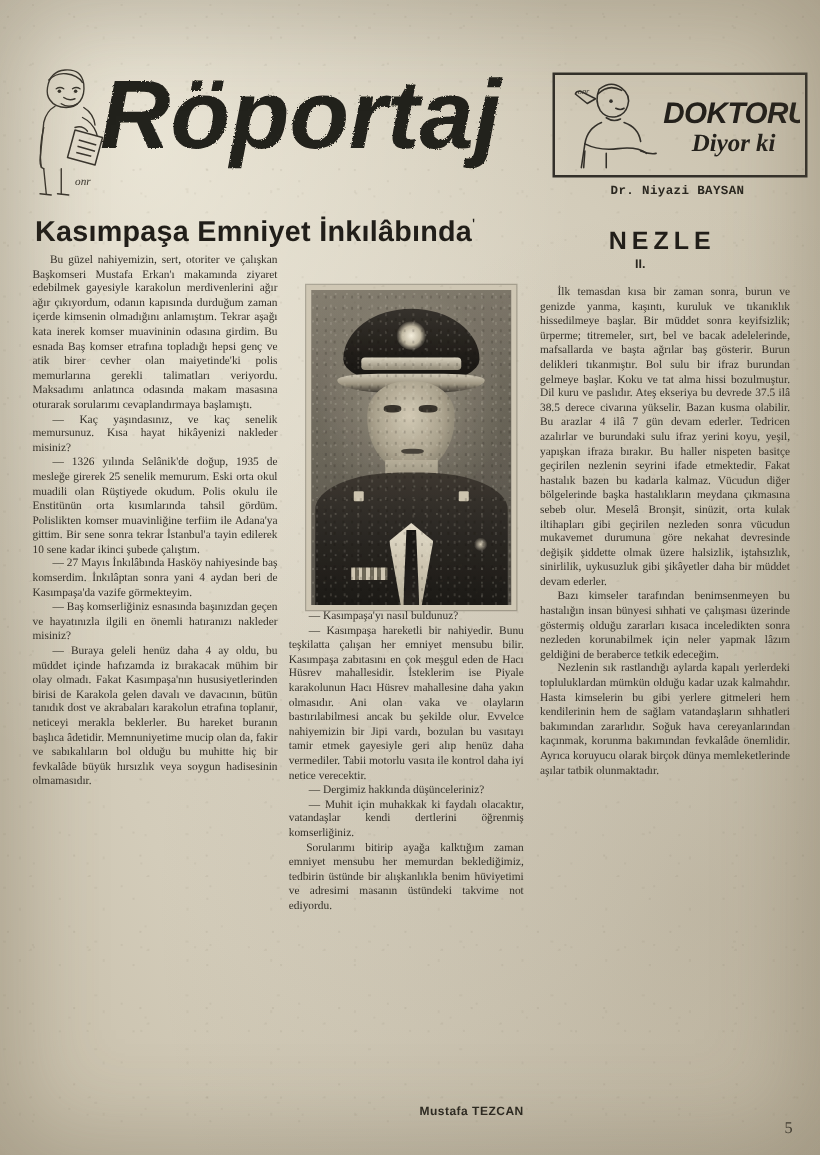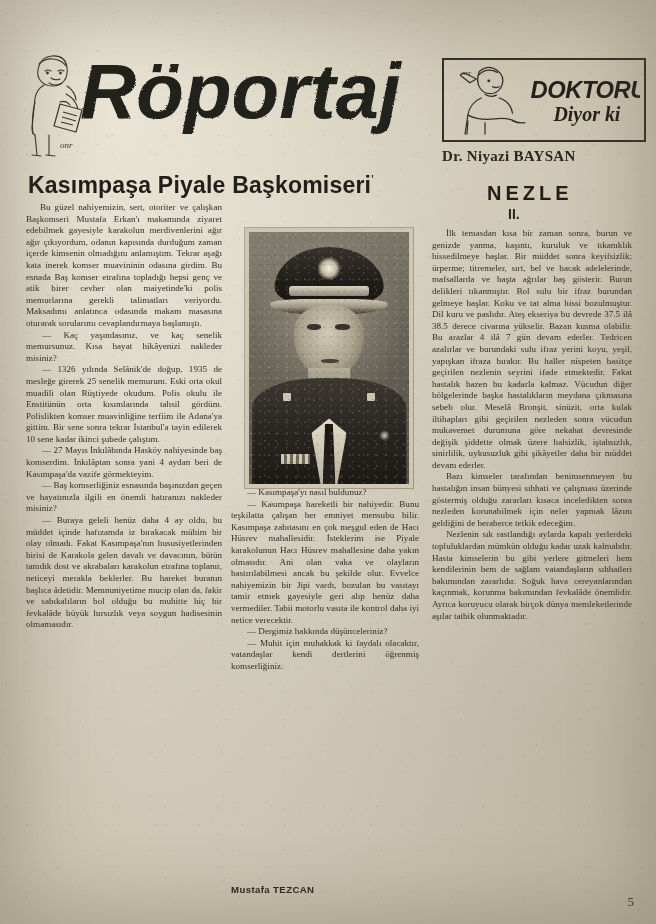--- a/index.html
+++ b/index.html
@@ -64,23 +64,24 @@
     position: absolute;
     left: 442px; top: 58px;
     width: 200px; height: 80px;
     border: 2.5px solid #33302a;
   }
   .doktor-inner { position: absolute; inset: 0; }
   .dr-byline {
     position: absolute;
     left: 442px; top: 148px;
     width: 200px;
-    font-family: Liberation Serif, serif;
-    font-weight: bold;
-    font-size: 15px;
+    text-align: center;
+    font-family: Liberation Mono, monospace;
+    font-weight: bold;
+    font-size: 10px;
     letter-spacing: .3px;
     color: #2a2720;
   }
   
   .headline {
     position: absolute;
     left: 28px; top: 172px;
     width: 400px;
     font-family: "Liberation Sans", "DejaVu Sans", sans-serif;
     font-weight: bold;
@@ -102,21 +103,21 @@
     font-weight: bold;
     font-size: 20px;
     letter-spacing: 4px;
     color: #211e19;
   }
   .nezle-part {
     position: absolute;
     left: 508px; top: 206px;
     font-family: "Liberation Sans", "DejaVu Sans", sans-serif;
     font-weight: bold;
-    font-size: 14px;
+    font-size: 10px;
     color: #2a2720;
   }
   
   .col {
     position: absolute;
     font-size: 9.1px;
     line-height: 11.6px;
     text-align: justify;
     text-justify: inter-word;
     color: #332f28;
@@ -124,21 +125,21 @@
   }
   .col p { margin: 0 0 0 0; text-indent: 14px; }
   .col p.q { text-indent: 16px; }
   .col-left  { left: 26px;  top: 202px; width: 196px; }
   .col-mid   { left: 231px; top: 487px; width: 188px; }
   .col-right { left: 432px; top: 228px; width: 200px; }
   .byline-end {
     position: absolute;
     left: 231px; top: 884px;
     width: 188px;
-    text-align: left;
+    text-align: right;
     font-family: "Liberation Sans", "DejaVu Sans", sans-serif;
     font-weight: bold;
     font-size: 9.6px;
     letter-spacing: .4px;
     color: #2a2720;
   }
   
   .photo-frame {
     position: absolute;
     left: 245px; top: 228px;
@@ -323,21 +324,21 @@
           <text x="88" y="40" font-family="Liberation Sans, DejaVu Sans, sans-serif" font-size="25" font-weight="bold" font-style="italic" letter-spacing="-0.5" fill="#24211c">DOKTORUMUZ</text>
           <text x="112" y="64" font-family="Liberation Serif, DejaVu Serif, serif" font-size="21" font-weight="bold" font-style="italic" fill="#24211c">Diyor ki</text>
         </svg>
       </div>
     </div>
 
     <div class="dr-byline">Dr. Niyazi BAYSAN</div>
   </div>
 
   <div class="headline">
-    <span>Kasımpaşa Piyale Başkomiseri</span><span class="tick">'</span>
+    <span>Kasımpaşa Emniyet İnkılâbında</span><span class="tick">'</span>
   </div>
 
   <div class="nezle-title">NEZLE</div>
   <div class="nezle-part">II.</div>
 
   <div class="photo-frame">
     <div class="photo">
       <div class="bg-glow"></div>
       <div class="ph-cap"></div>
       <div class="ph-badge"></div>
@@ -366,20 +367,21 @@
     <p class="q">— 27 Mayıs İnkılâbında Hasköy nahiyesinde baş komserdim. İnkılâptan sonra yani 4 aydan beri de Kasımpaşa'da vazife görmekteyim.</p>
     <p class="q">— Baş komserliğiniz esnasında başınızdan geçen ve hayatınızla ilgili en önemli hatıranızı nakleder misiniz?</p>
     <p class="q">— Buraya geleli henüz daha 4 ay oldu, bu müddet içinde hafızamda iz bırakacak mühim bir olay olmadı. Fakat Kasımpaşa'nın hususiyetlerinden birisi de Karakola gelen davalı ve davacının, bütün tanıdık dost ve akrabaları karakolun etrafına toplanır, neticeyi merakla beklerler. Bu hareket buranın başlıca âdetidir. Memnuniyetime mucip olan da, fakir ve sabıkalıların bol olduğu bu muhitte hiç bir fevkalâde büyük hırsızlık veya soygun hadisesinin olmamasıdır.</p>
   </div>
 
   <div class="col col-mid">
     <p class="q">— Kasımpaşa'yı nasıl buldunuz?</p>
     <p class="q">— Kasımpaşa hareketli bir nahiyedir. Bunu teşkilatta çalışan her emniyet mensubu bilir. Kasımpaşa zabıtasını en çok meşgul eden de Hacı Hüsrev mahallesidir. İsteklerim ise Piyale karakolunun Hacı Hüsrev mahallesine daha yakın olmasıdır. Ani olan vaka ve olayların bastırılabilmesi ancak bu şekilde olur. Evvelce nahiyemizin bir Jipi vardı, bozulan bu vasıtayı tamir etmek gayesiyle geri alıp henüz daha vermediler. Tabii motorlu vasıta ile kontrol daha iyi netice verecektir.</p>
     <p class="q">— Dergimiz hakkında düşünceleriniz?</p>
     <p class="q">— Muhit için muhakkak ki faydalı olacaktır, vatandaşlar kendi dertlerini öğrenmiş komserliğiniz.</p>
+    <p>Sorularımı bitirip ayağa kalktığım zaman emniyet mensubu her memurdan beklediğimiz, tedbirin üstünde bir alışkanlıkla benim hüviyetimi ve adresimi masanın üstündeki takvime not ediyordu.</p>
   </div>
   <div class="byline-end">Mustafa TEZCAN</div>
 
   <div class="col col-right">
     <p>İlk temasdan kısa bir zaman sonra, burun ve genizde yanma, kaşıntı, kuruluk ve tıkanıklık hissedilmeye başlar. Bir müddet sonra keyifsizlik; ürperme; titremeler, sırt, bel ve bacak adelelerinde, mafsallarda ve başta ağrılar baş gösterir. Burun delikleri tıkanmıştır. Bol sulu bir ifraz burundan gelmeye başlar. Koku ve tat alma hissi bozulmuştur. Dil kuru ve paslıdır. Ateş ekseriya bu devrede 37.5 ilâ 38.5 derece civarına yükselir. Bazan kusma olabilir. Bu arazlar 4 ilâ 7 gün devam ederler. Tedricen azalırlar ve burundaki sulu ifraz yerini koyu, yeşil, yapışkan ifraza bırakır. Bu haller nispeten basitçe geçirilen nezlenin seyrini ifade etmektedir. Fakat hastalık bazen bu kadarla kalmaz. Vücudun diğer bölgelerinde başka hastalıkların meydana çıkmasına sebeb olur. Meselâ Bronşit, sinüzit, orta kulak iltihapları gibi geçirilen nezleden sonra vücudun mukavemet durumuna göre nekahat devresinde değişik şiddette olmak üzere halsizlik, iştahsızlık, sinirlilik, uykusuzluk gibi şikâyetler daha bir müddet devam ederler.</p>
     <p>Bazı kimseler tarafından benimsenmeyen bu hastalığın insan bünyesi sıhhati ve çalışması üzerinde göstermiş olduğu zararları kısaca inceledikten sonra nezleden korunabilmek için neler yapmak lâzım geldiğini de beraberce tetkik edeceğim.</p>
     <p>Nezlenin sık rastlandığı aylarda kapalı yerlerdeki topluluklardan mümkün olduğu kadar uzak kalmahdır. Hasta kimselerin bu gibi yerlere gitmeleri hem kendilerinin hem de sağlam vatandaşların sıhhatleri bakımından zararlıdır. Soğuk hava cereyanlarından kaçınmak, korunma bakımından fevkalâde önemlidir. Ayrıca koruyucu olarak birçok dünya memleketlerinde aşılar tatbik olunmaktadır.</p>
   </div>
 
   <div class="page-number">5</div>

